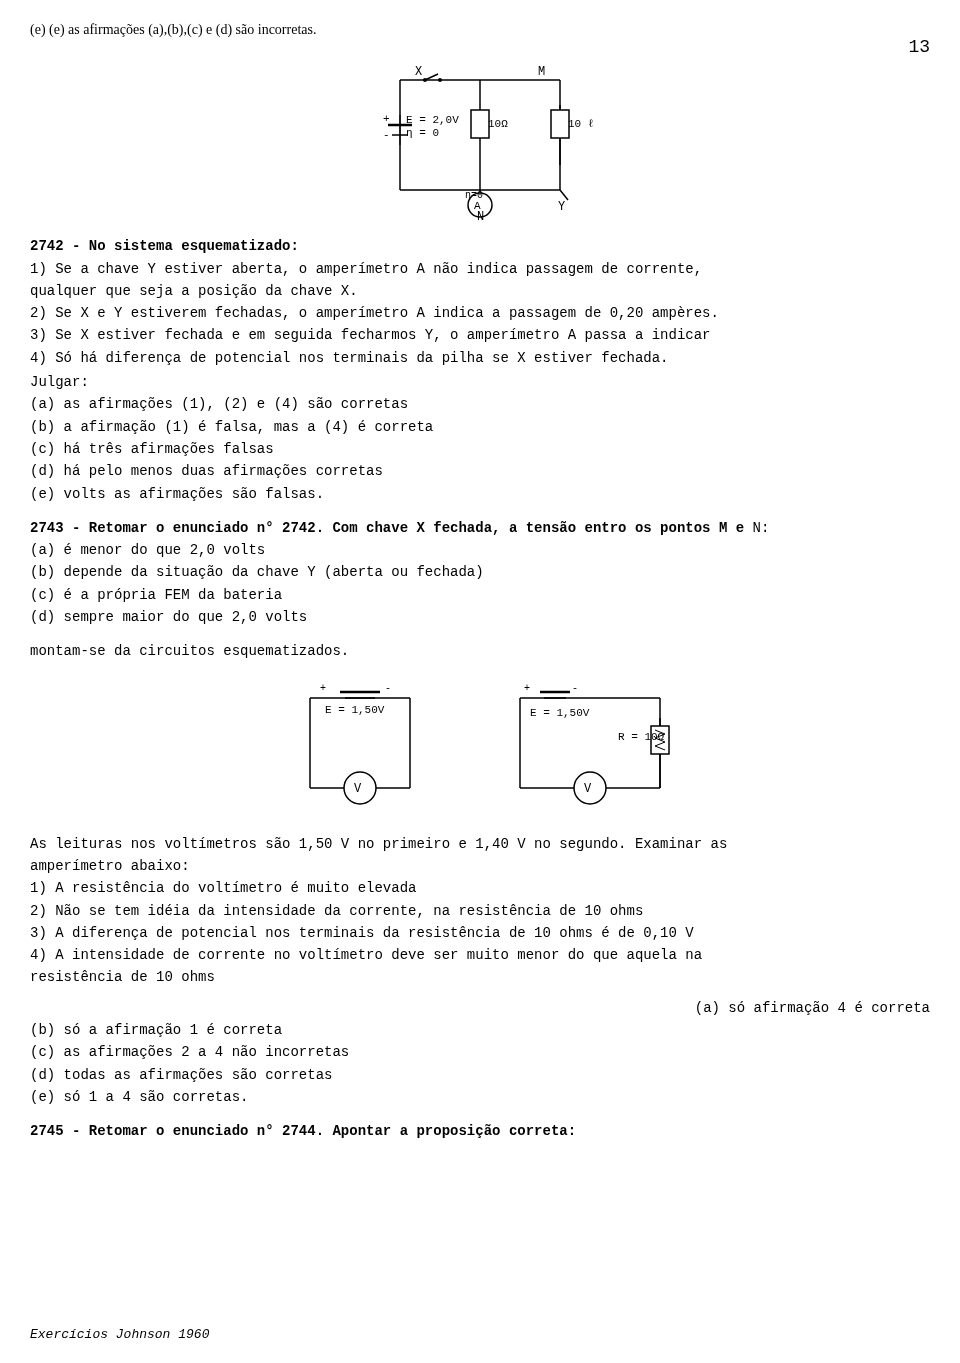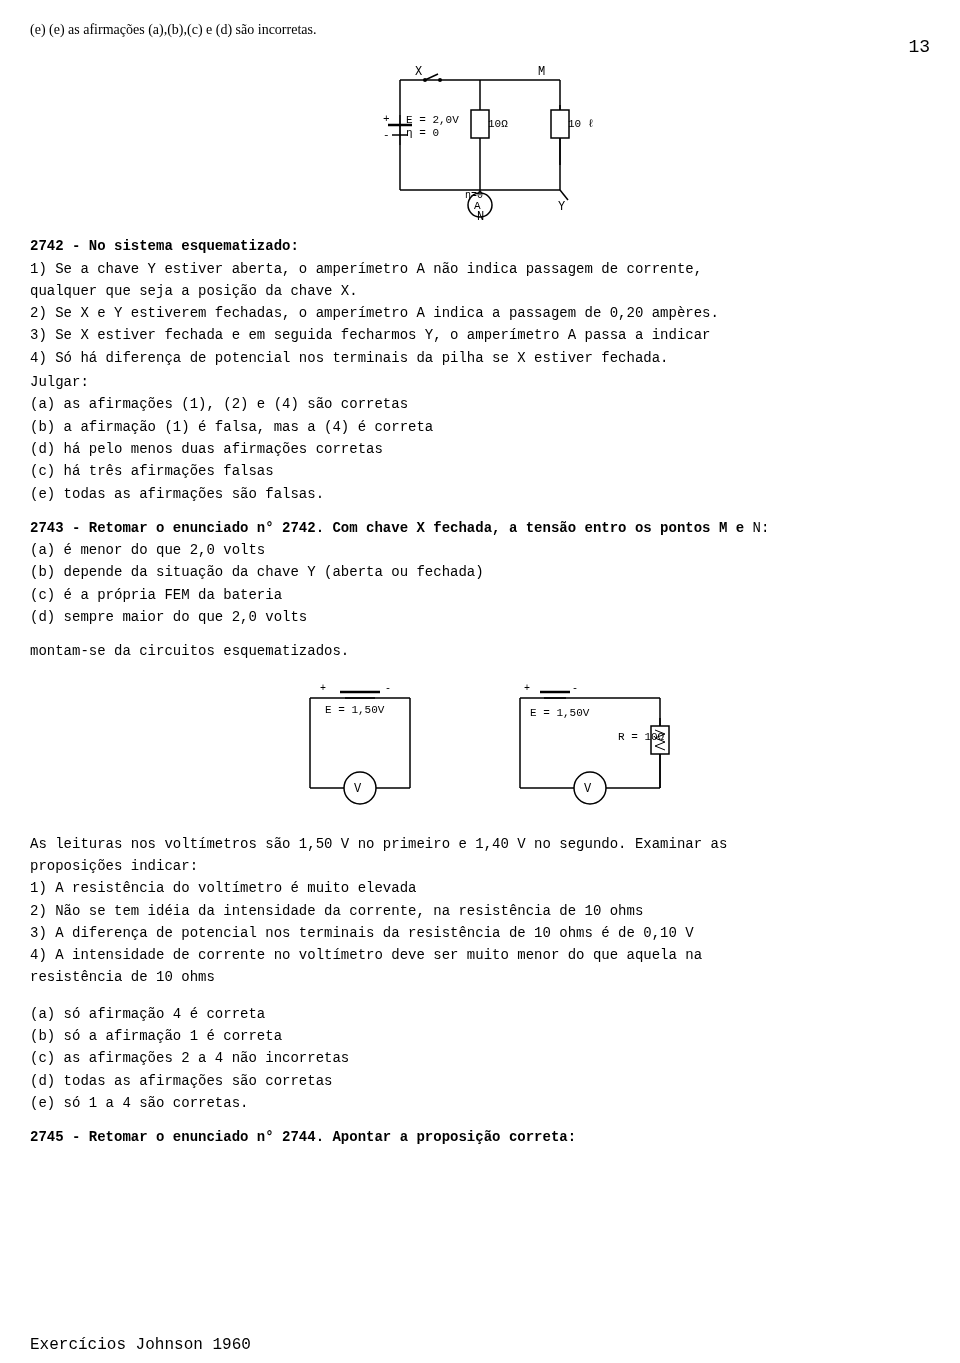--- a/index.html
+++ b/index.html
@@ -33,23 +33,24 @@
       margin-bottom: 14px;
     }
     .circuits-row {
       display: flex;
       justify-content: center;
       gap: 60px;
       margin: 16px 0;
     }
     .footer {
       position: absolute;
-      bottom: 6px;
+      bottom: 18px;
       left: 30px;
-      font-size: 16px;
+      font-size: 13px;
+      font-style: italic;
     }
     p { margin-bottom: 2px; }
   </style>
 </head>
 <body>
 
 <div class="page-number">13</div>
 
 <p style="margin-bottom:10px;font-family:Liberation Serif, serif;">(e)  (e) as afirmações (a),(b),(c) e (d) são incorretas.</p>
 
@@ -111,23 +112,23 @@
 <div class="section">
   <p><strong>2742 - No sistema esquematizado:</strong></p>
   <p>1) Se a chave Y estiver aberta, o amperímetro A não indica passagem de corrente,</p>
   <p>   qualquer que seja a posição da chave X.</p>
   <p>2) Se X e Y estiverem fechadas, o amperímetro A indica a passagem de 0,20 ampères.</p>
   <p>3) Se X estiver fechada e em seguida fecharmos Y, o amperímetro A passa a indicar</p>
   <p>4) Só há diferença de potencial nos terminais da pilha se X estiver fechada.</p>
   <p style="margin-top:4px;">Julgar:</p>
   <p>(a) as afirmações (1), (2) e (4) são corretas</p>
   <p>(b) a afirmação (1) é falsa, mas a (4) é correta</p>
+  <p>(c) há três afirmações falsas</p>
   <p>(d) há pelo menos duas afirmações corretas</p>
-  <p>(c) há três afirmações falsas</p>
-  <p>(e) todas as afirmações são falsas.</p>
+  <p>(e) volts as afirmações são falsas.</p>
 </div>
 
 <div class="section">
   <p><strong>2743 - Retomar o enunciado n° 2742. Com chave X fechada, a tensão entro os pontos M e</strong> <span>N:</span></p>
   <p>(a) é menor do que 2,0 volts</p>
   <p>(b) depende da situação da chave Y (aberta ou fechada)</p>
   <p>(c) é a própria FEM da bateria</p>
   <p>(d) sempre maior do que 2,0 volts</p>
 </div>
 
@@ -172,27 +173,27 @@
       <polyline points="155,52 165,56 155,60 165,64 155,68 165,72" stroke="black" stroke-width="1" fill="none"></polyline>
       <line x1="160" y1="76" x2="160" y2="110" stroke="black" stroke-width="1.5"></line>
       <text x="118" y="62" font-size="11" font-family="Courier New">R = 10Ω</text>
 
       <circle cx="90" cy="110" r="16" stroke="black" stroke-width="1.5" fill="white"></circle>
       <text x="84" y="114" font-size="12" font-family="Courier New">V</text>
     </svg>
   </div>
 
   <p>As leituras nos voltímetros são 1,50 V no primeiro e 1,40 V no segundo. Examinar as</p>
-  <p>proposições indicar:</p>
+  <p>amperímetro abaixo:</p>
   <p>1) A resistência do voltímetro é muito elevada</p>
   <p>2) Não se tem idéia da intensidade da corrente, na resistência de 10 ohms</p>
   <p>3) A diferença de potencial nos terminais da resistência de 10 ohms é de 0,10 V</p>
   <p>4) A intensidade de corrente no voltímetro deve ser muito menor do que aquela na</p>
   <p>   resistência de 10 ohms</p>
-  <p style="margin-top:16px;">(a) só afirmação 4 é correta</p>
+  <p style="margin-top:10px;text-align:right;">(a) só afirmação 4 é correta</p>
   <p>(b) só a afirmação 1 é correta</p>
   <p>(c) as afirmações 2 a 4 não incorretas</p>
   <p>(d) todas as afirmações são corretas</p>
   <p>(e) só 1 a 4 são corretas.</p>
 </div>
 
 <div class="section">
   <p><strong>2745 - Retomar o enunciado n° 2744. Apontar a proposição correta:</strong></p>
 </div>
 

